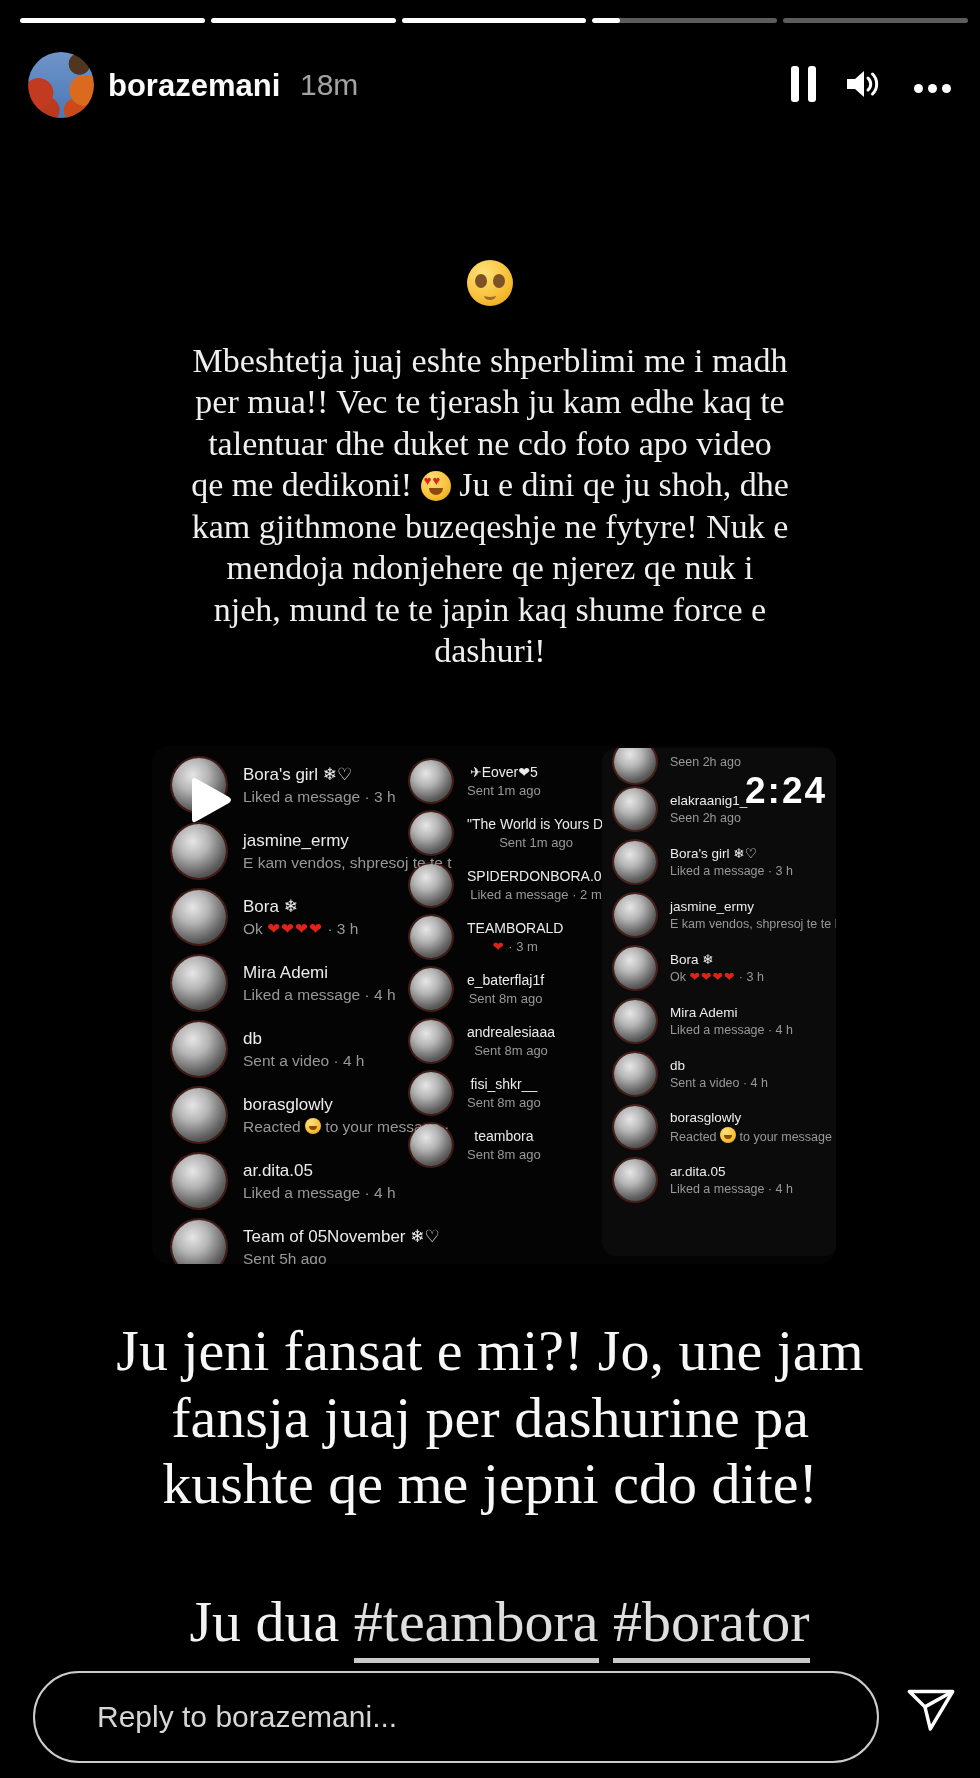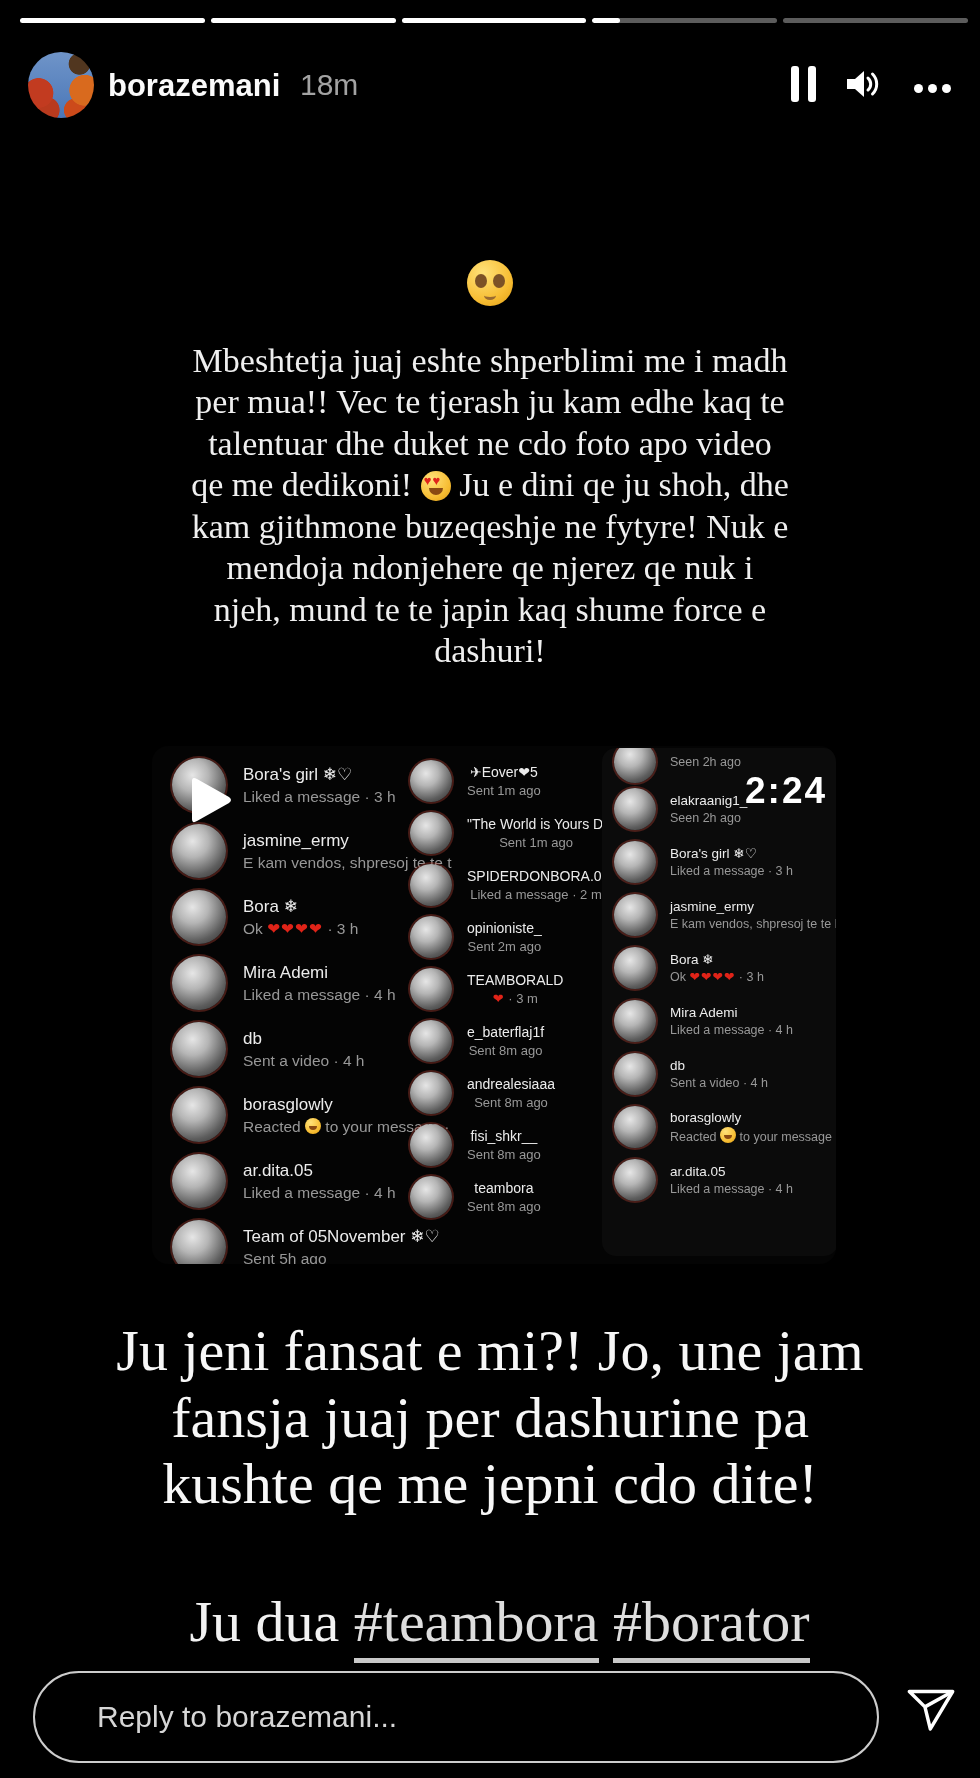--- a/index.html
+++ b/index.html
@@ -234,27 +234,20 @@
       <div class="row">
         <span class="av"></span>
         <div class="txt">
             <span class="u">SPIDERDONBORA.05</span>
           <span class="s">Liked a message · 2 m</span>
           </div>
       </div>
       <div class="row">
         <span class="av"></span>
         <div class="txt">
-            <span class="u">opinioniste_</span>
-          <span class="s">Sent 2m ago</span>
-          </div>
-      </div>
-      <div class="row">
-        <span class="av"></span>
-        <div class="txt">
             <span class="u">TEAMBORALD</span>
           <span class="s"><span class="hearts">❤</span>
             <span>· 3 m</span></span>
           </div>
       </div>
       <div class="row">
         <span class="av"></span>
         <div class="txt">
             <span class="u">e_baterflaj1f</span>
           <span class="s">Sent 8m ago</span>

